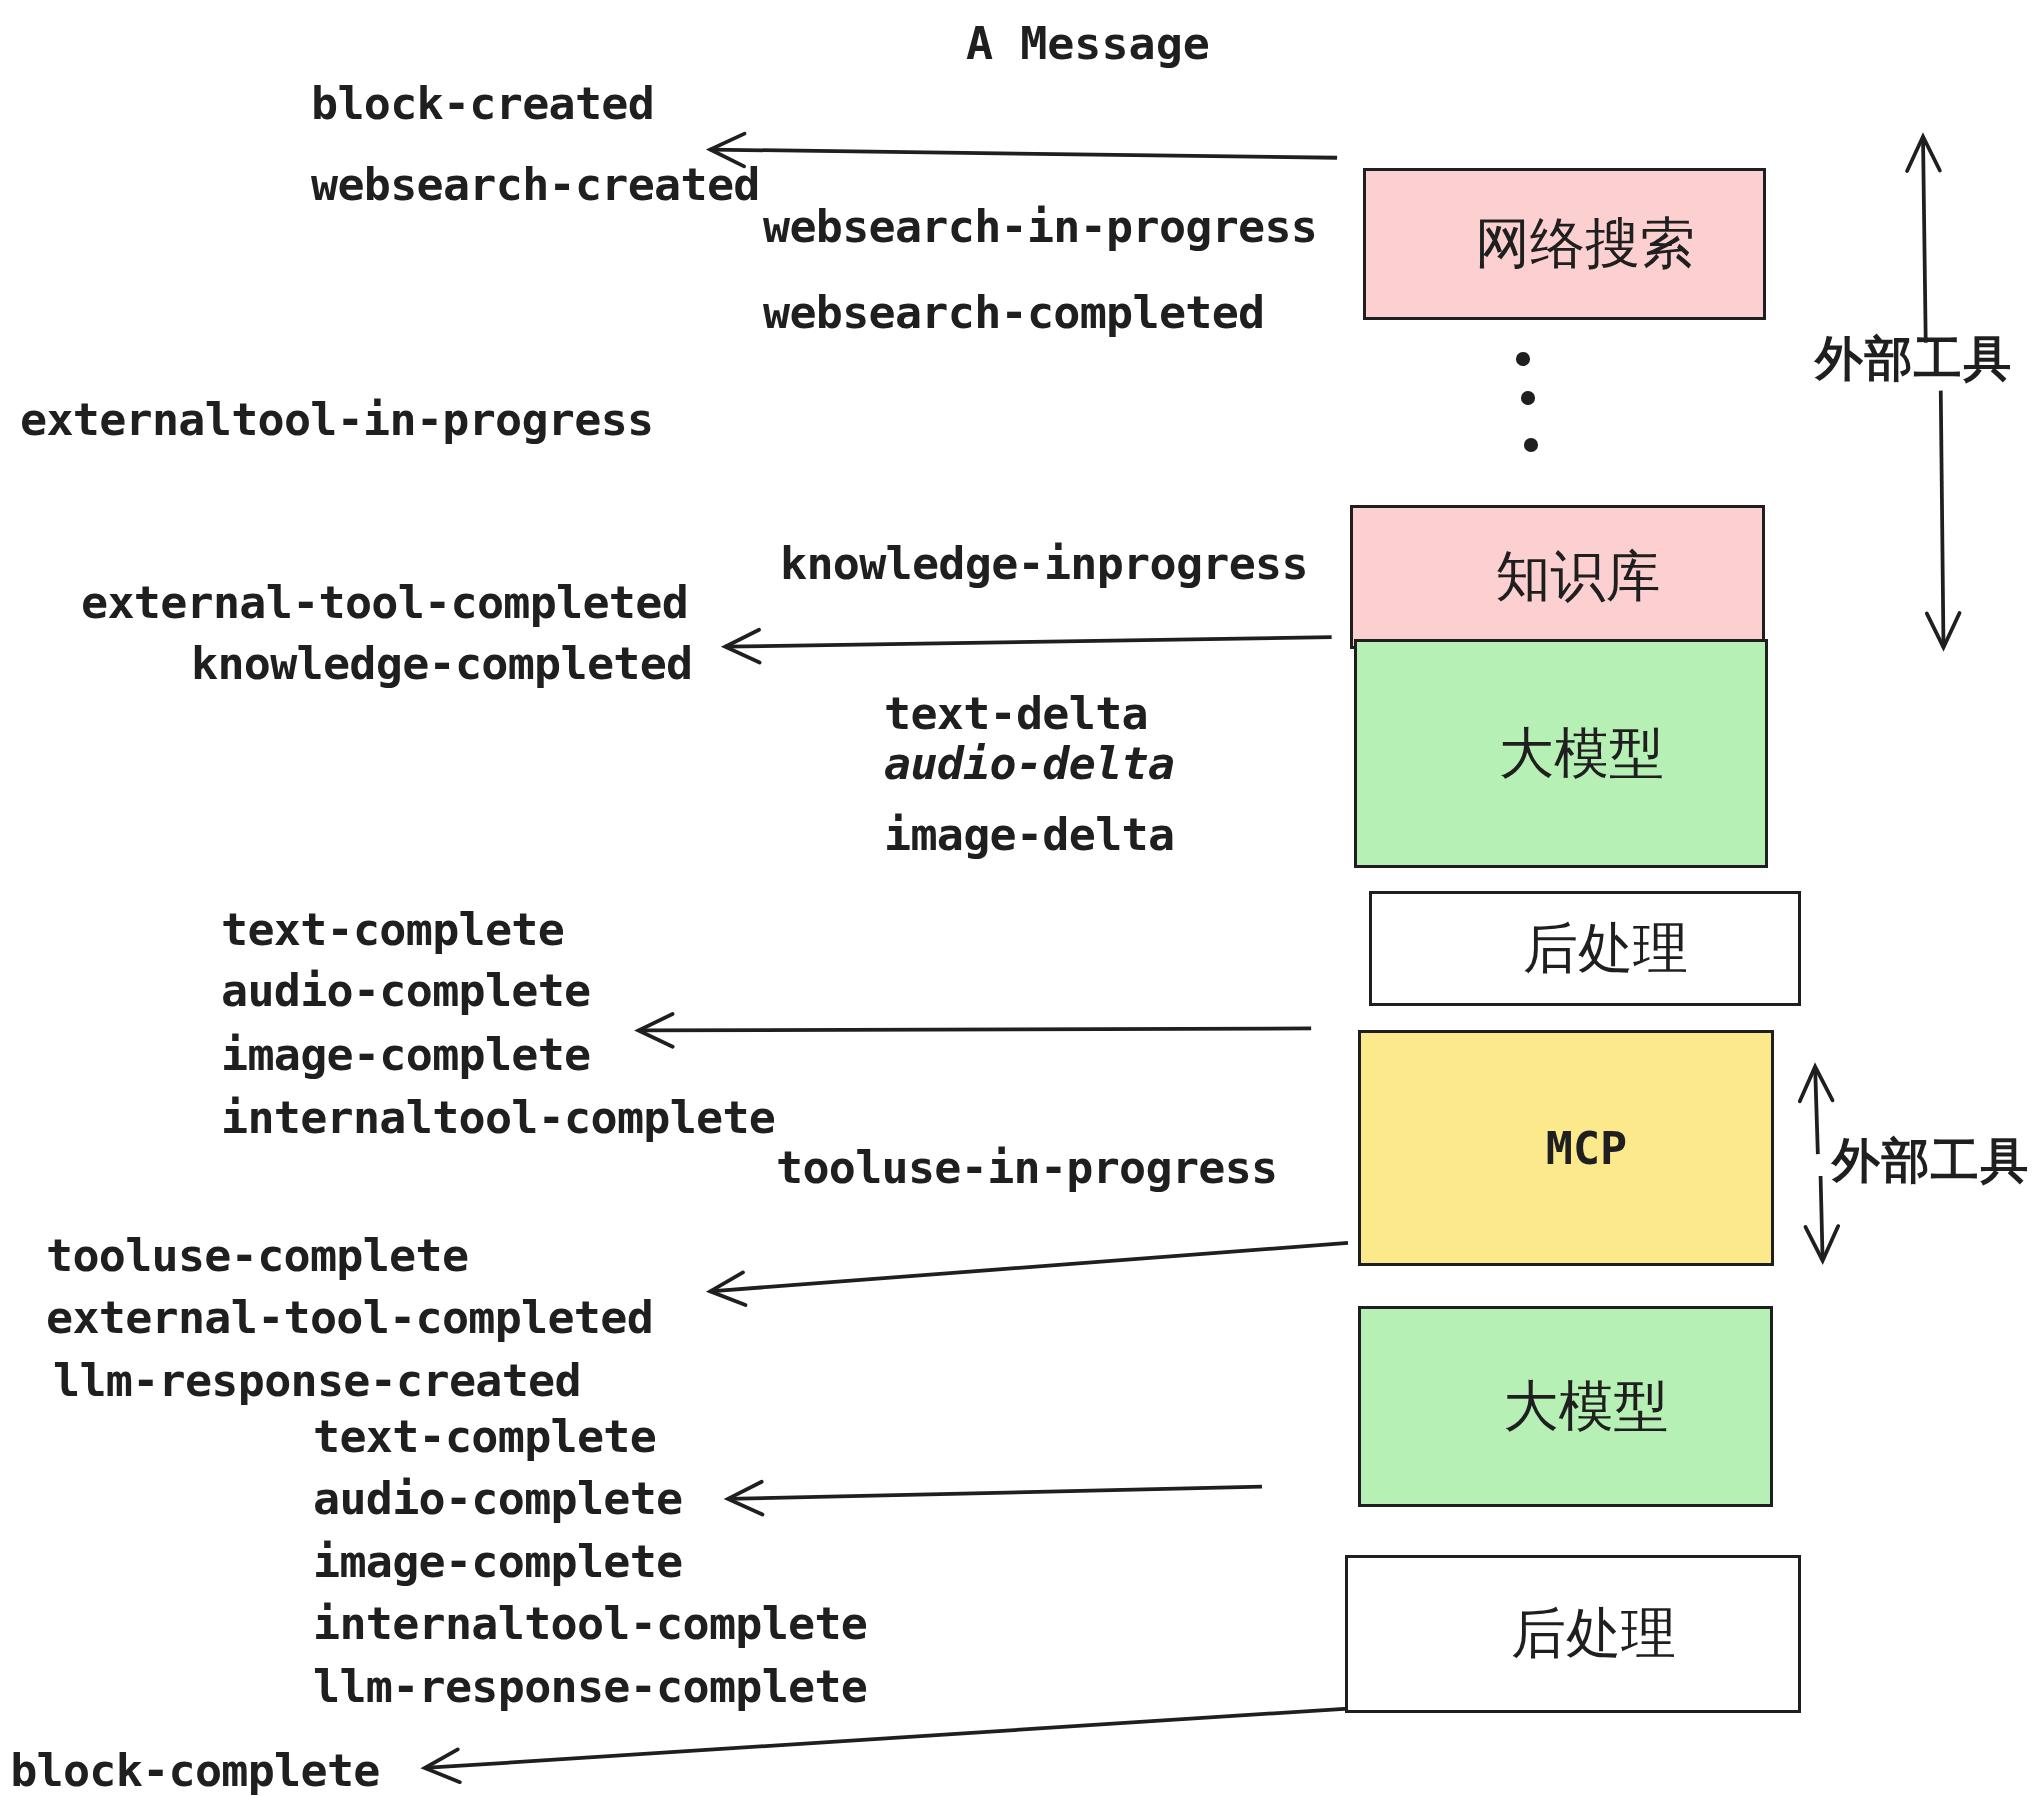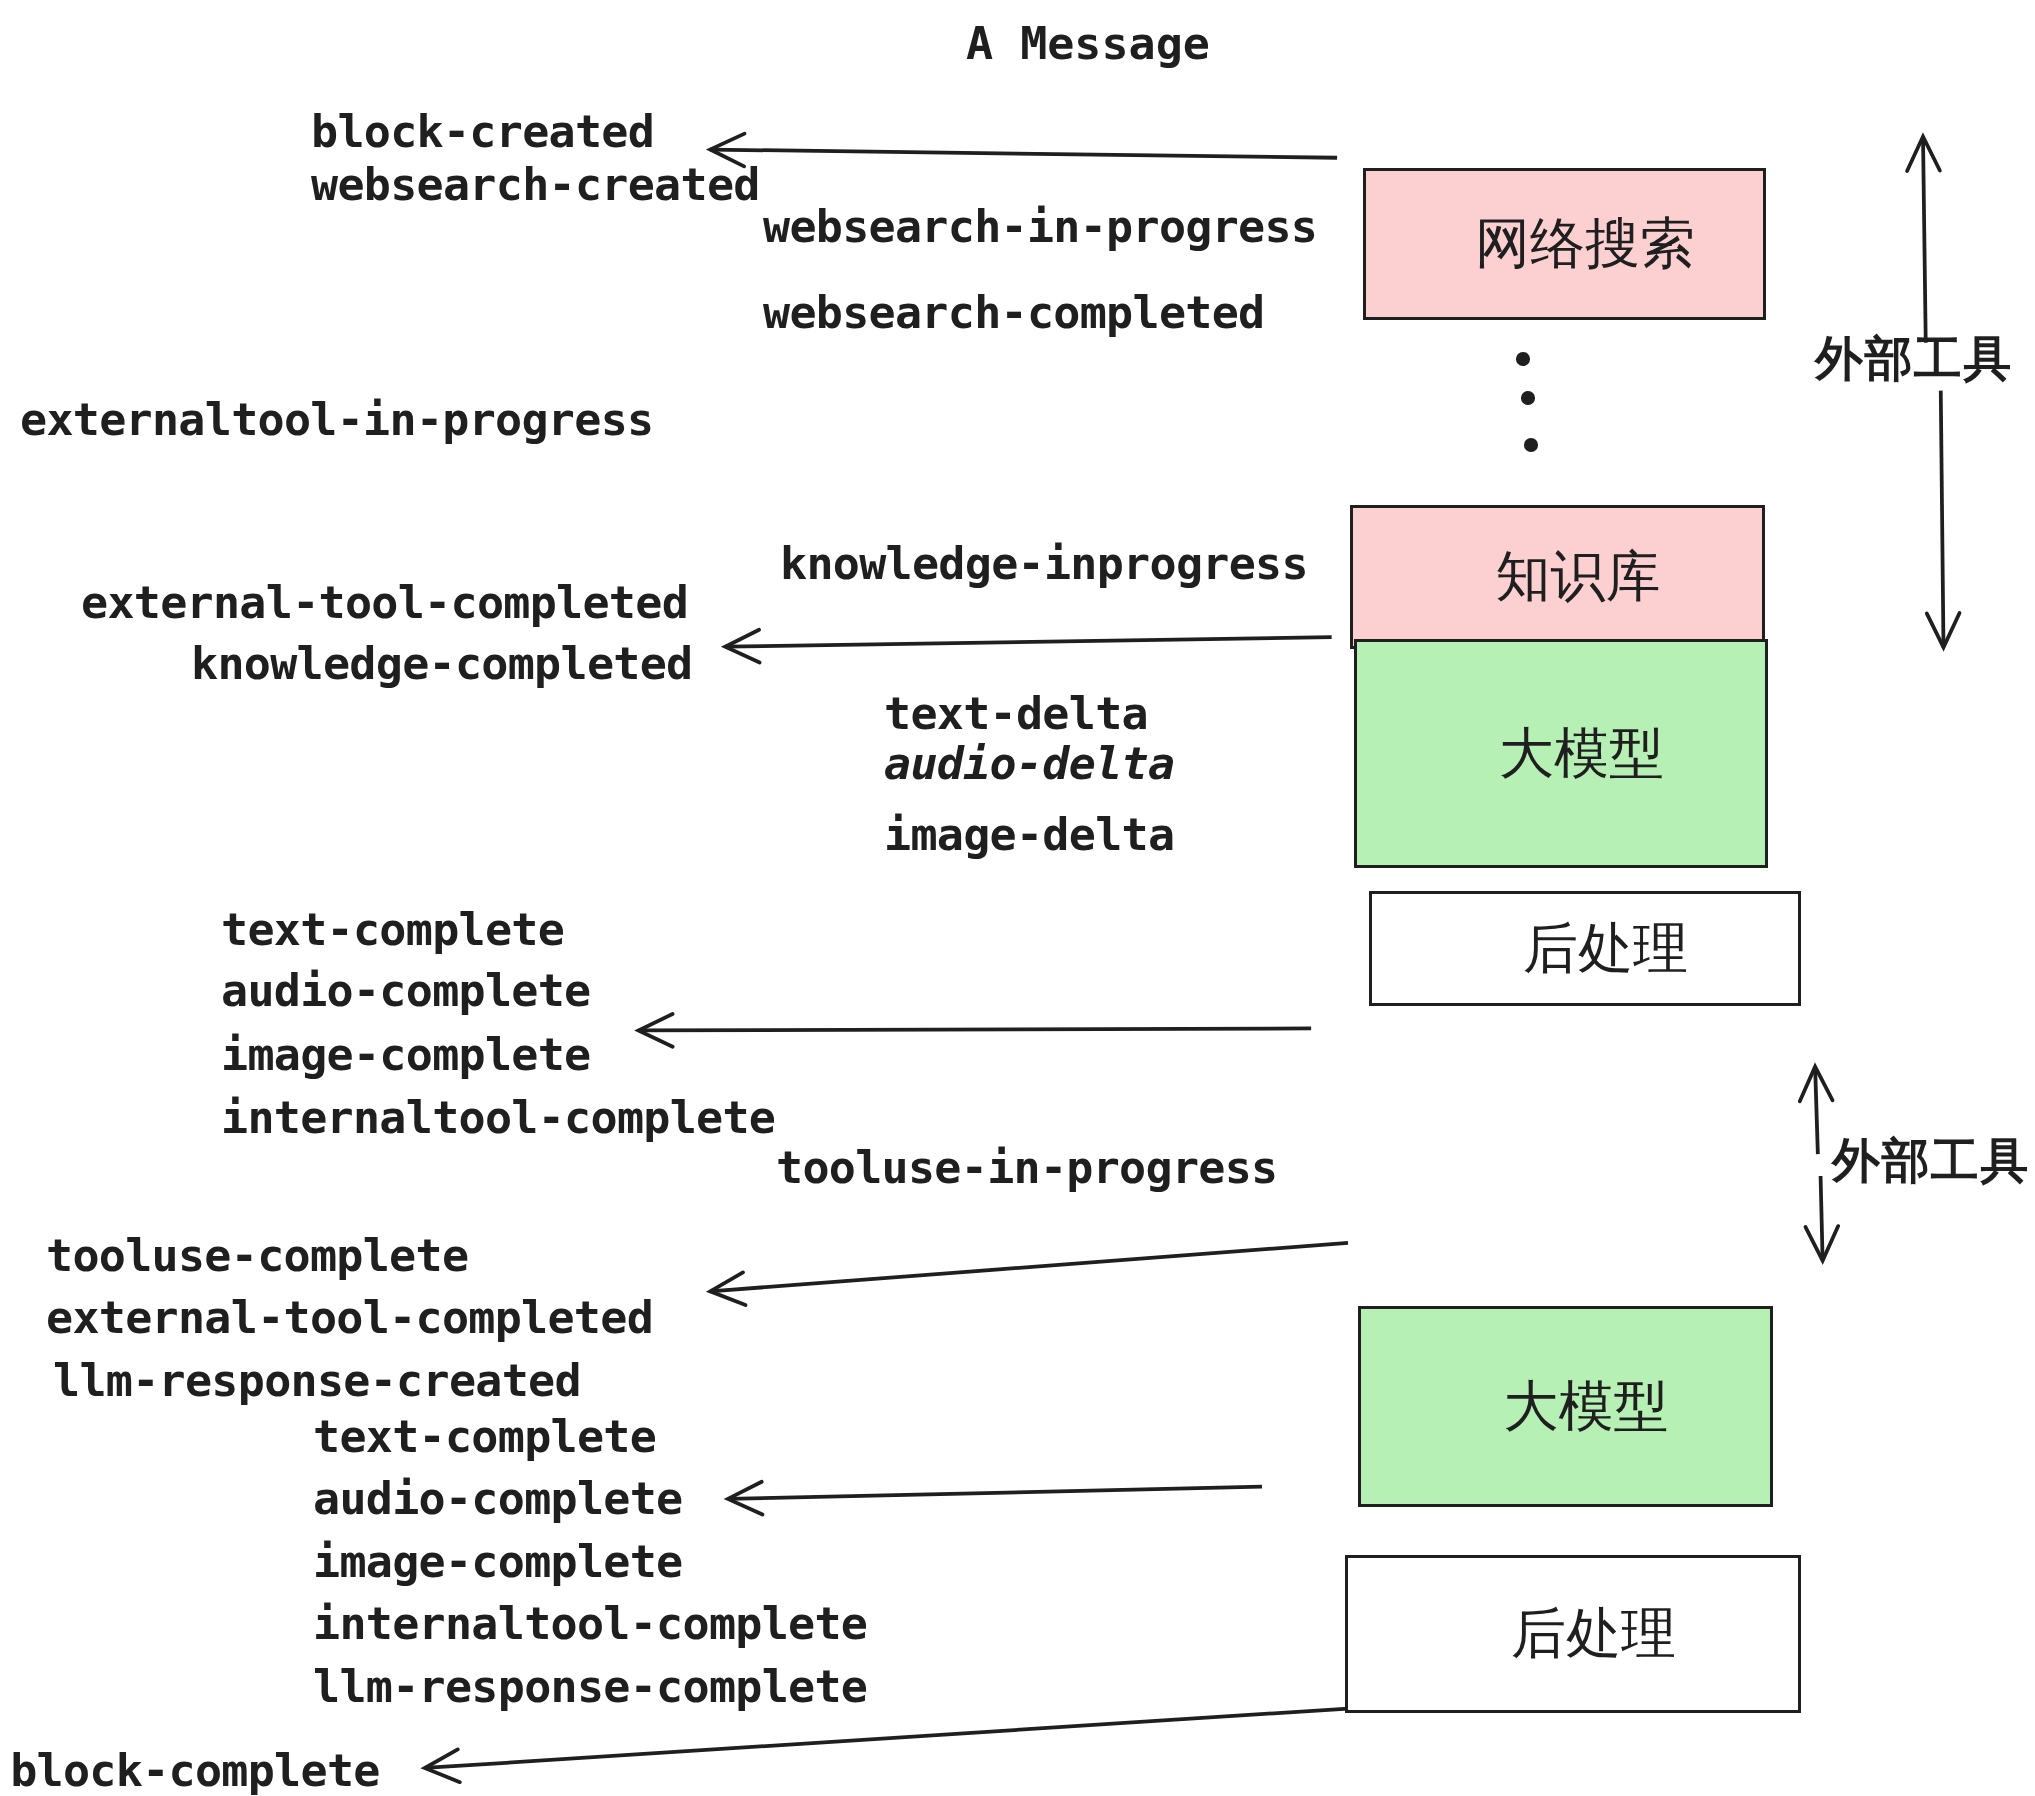--- a/index.html
+++ b/index.html
@@ -26,21 +26,21 @@
   .dot{position:absolute;width:13.7px;height:13.7px;border-radius:50%;background:#1f1f1f;}
   svg.arrows{position:absolute;left:0;top:0;width:2035px;height:1796px;pointer-events:none;}
 </style>
 </head>
 <body>
 
 <div class="canvas">
 
   <div class="title" style="left:966px;top:20.5px;">A Message</div>
 
-  <div class="ev" style="left:311px;top:109px;">block-created</div>
+  <div class="ev" style="left:311px;top:81px;">block-created</div>
   <div class="ev" style="left:311px;top:162px;">websearch-created</div>
   <div class="ev" style="left:763px;top:204px;">websearch-in-progress</div>
   <div class="ev" style="left:763px;top:290px;">websearch-completed</div>
   <div class="ev" style="left:20px;top:397px;">externaltool-in-progress</div>
   <div class="ev" style="left:780px;top:541px;">knowledge-inprogress</div>
   <div class="ev" style="left:81px;top:580px;">external-tool-completed</div>
   <div class="ev" style="left:191px;top:641px;">knowledge-completed</div>
   <div class="ev" style="left:884px;top:691px;">text-delta</div>
   <div class="ev" style="left:884px;top:741px;font-style:italic;">audio-delta</div>
   <div class="ev" style="left:884px;top:812px;">image-delta</div>
@@ -63,20 +63,23 @@
     <span>网络搜索</span>
   </div>
   <div class="box" style="left: 1350px; top: 505px; width: 415px; height: 144px; background: rgb(252, 208, 209);">
     <span>知识库</span>
   </div>
   <div class="box" style="left: 1354px; top: 639px; width: 414px; height: 229px; background: rgb(182, 240, 180);">
     <span>大模型</span>
   </div>
   <div class="box" style="left: 1369px; top: 891px; width: 432px; height: 115px; background: rgb(255, 255, 255);">
     <span>后处理</span>
+  </div>
+  <div class="box mono" style="left: 1358px; top: 1030px; width: 416px; height: 236px; background: rgb(252, 233, 140);">
+    <span>MCP</span>
   </div>
   <div class="box" style="left: 1358px; top: 1306px; width: 415px; height: 201px; background: rgb(182, 240, 180);">
     <span>大模型</span>
   </div>
   <div class="box" style="left: 1345px; top: 1555px; width: 456px; height: 158px; background: rgb(255, 255, 255);">
     <span>后处理</span>
   </div>
 
   <div class="dot" style="left:1516px;top:352px;"></div>
   <div class="dot" style="left:1521px;top:391px;"></div>

